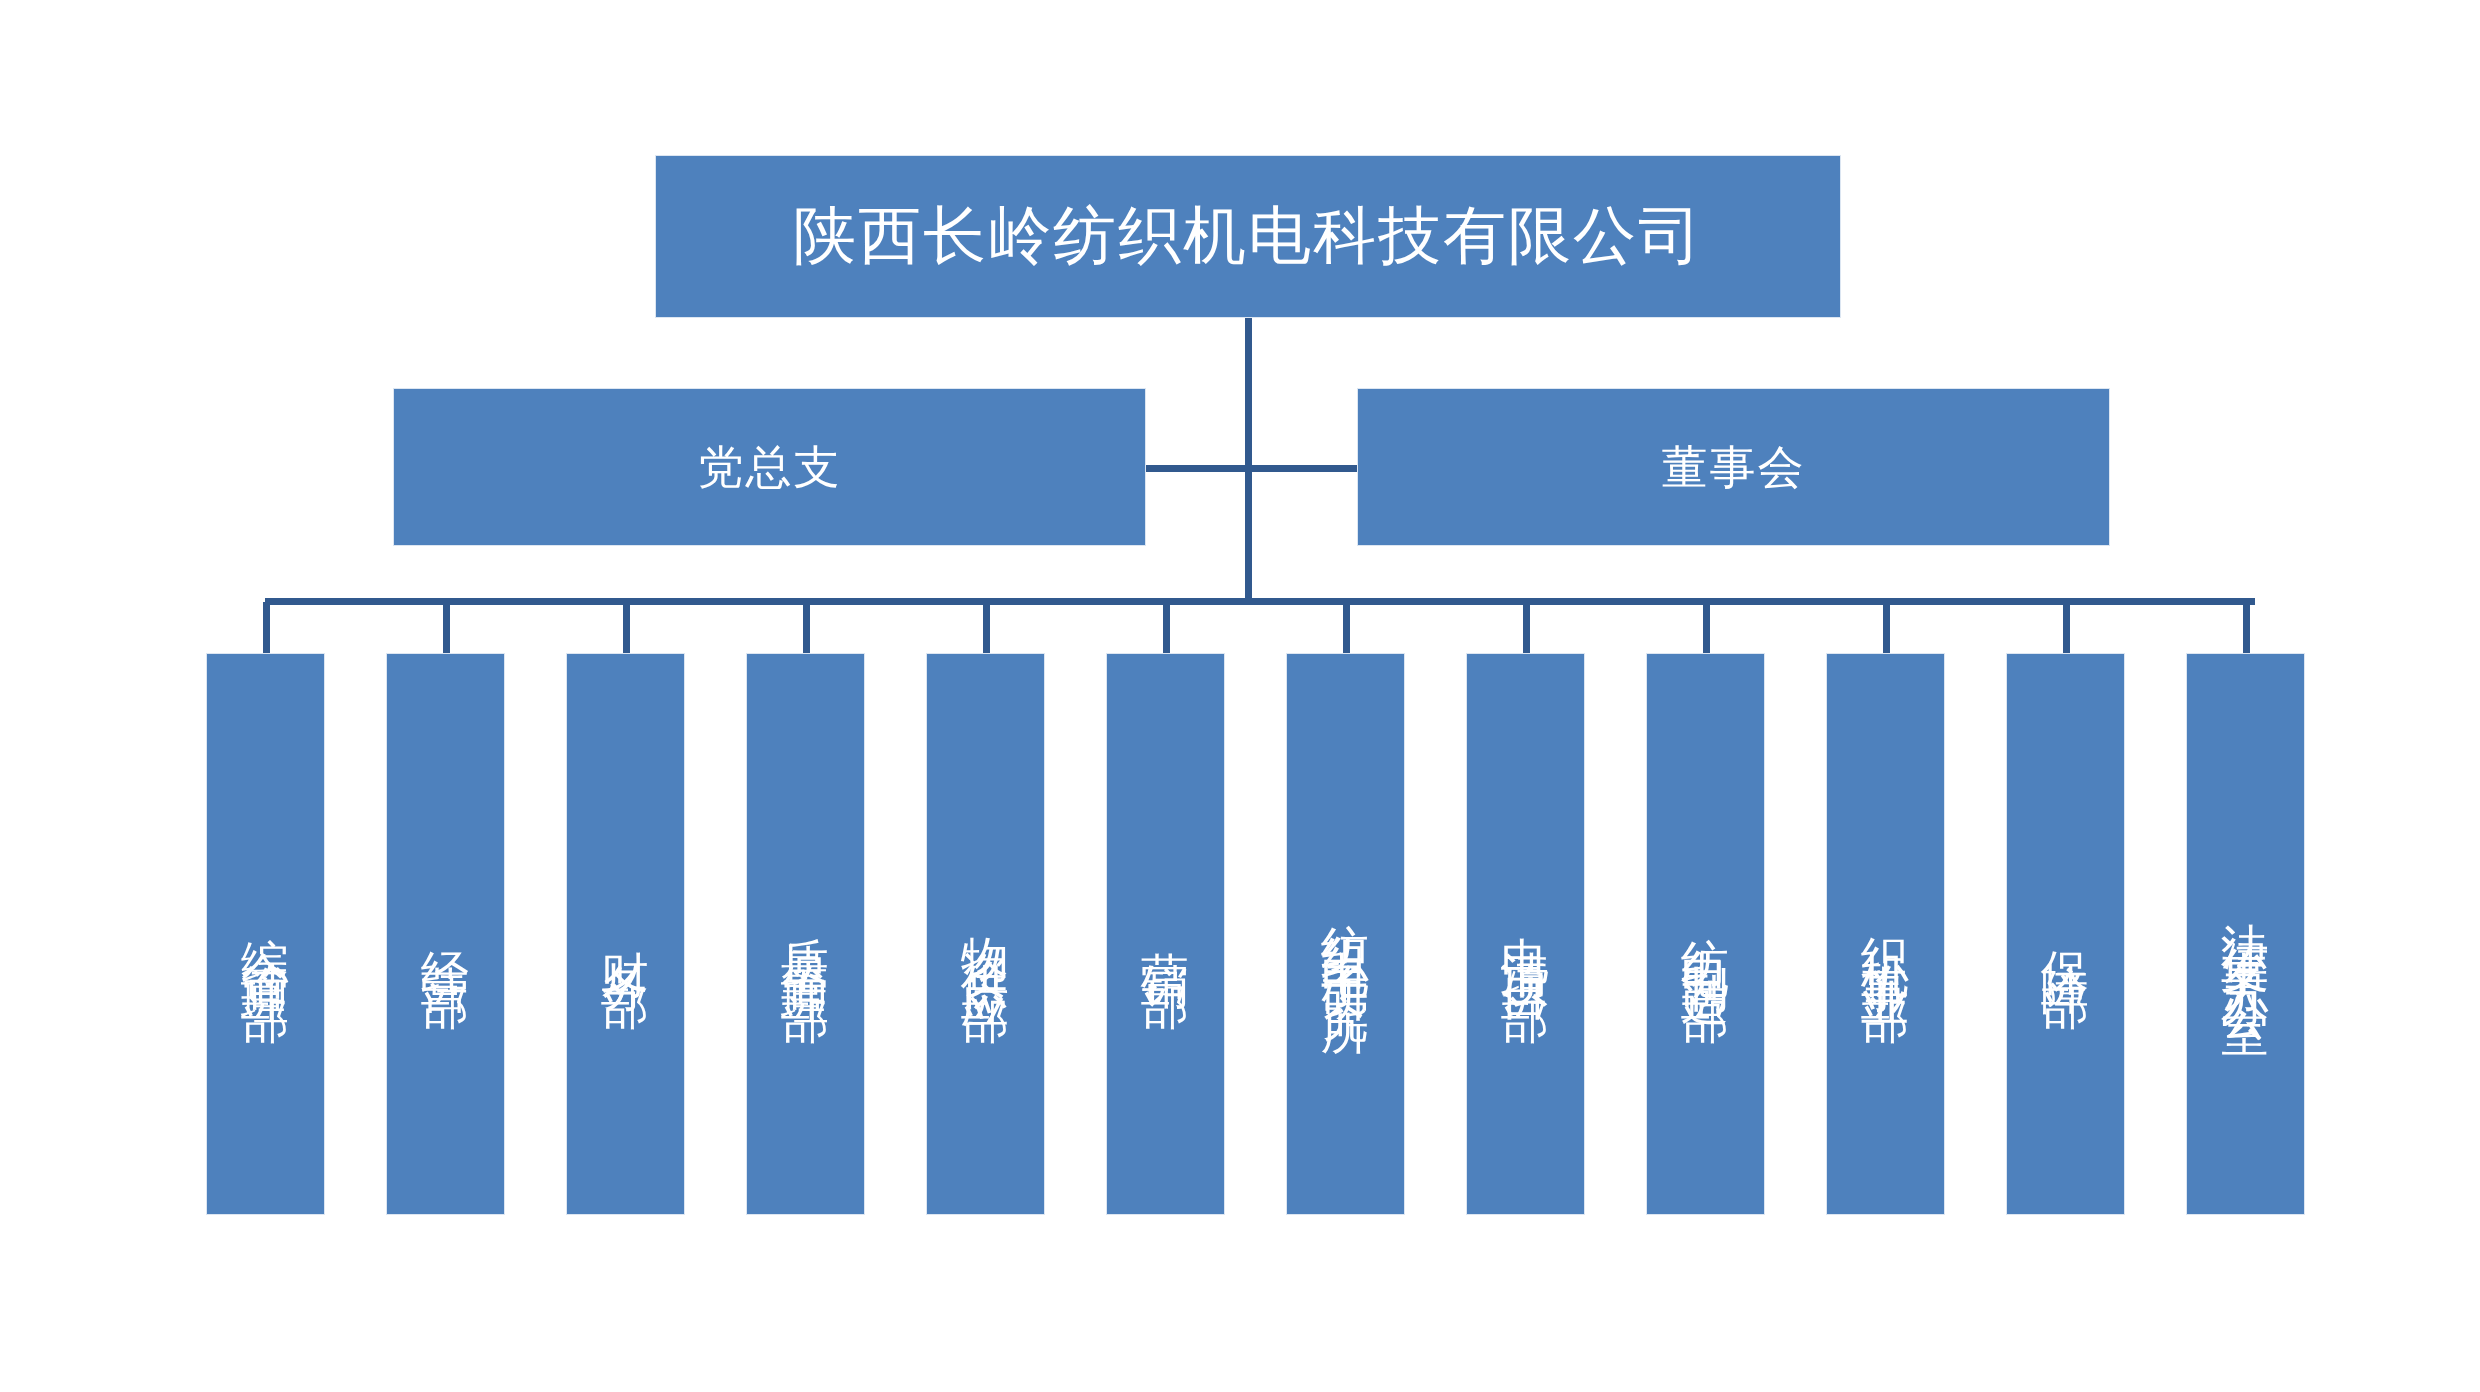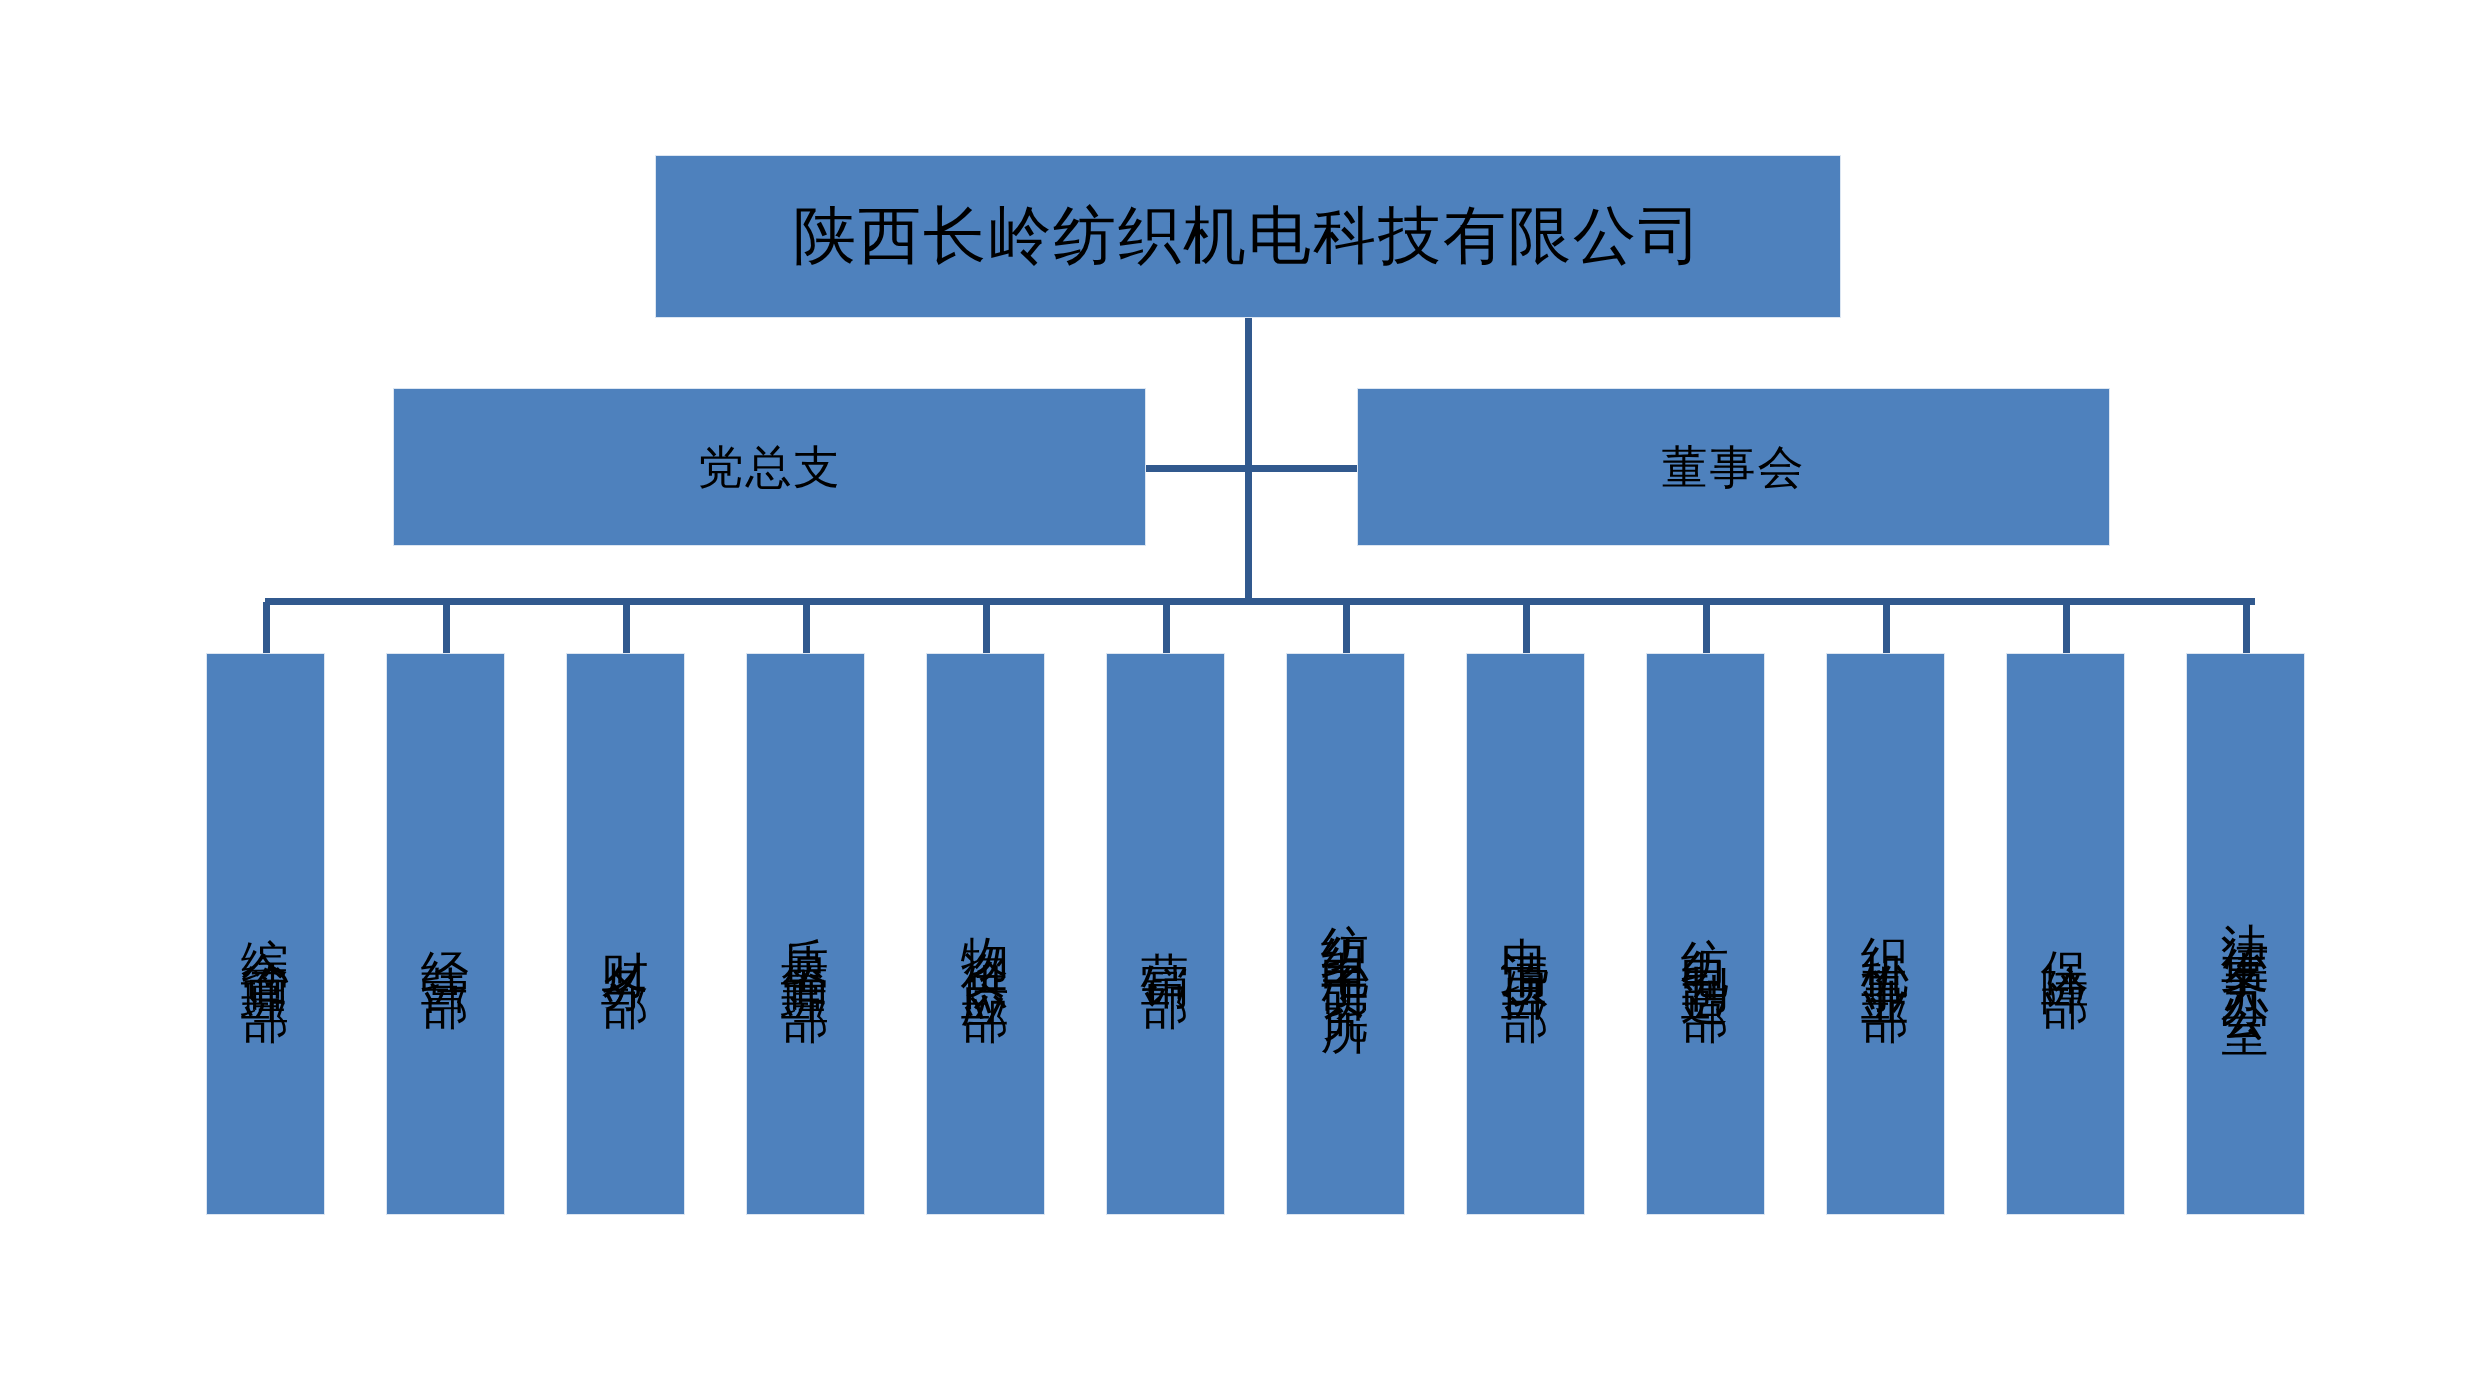--- a/index.html
+++ b/index.html
@@ -20,21 +20,21 @@
 
   
   .node {
     position: absolute;
     box-sizing: border-box;
     background: #4E81BD;
     border: 1px solid #DCE6F2;
     display: flex;
     align-items: center;
     justify-content: center;
-    color: #000000;
+    color: #ffffff;
     text-align: center;
     line-height: 1.18;
   }
 
   
   .node-root {
     left: 655px;
     top: 155px;
     width: 1186px;
     height: 163px;

